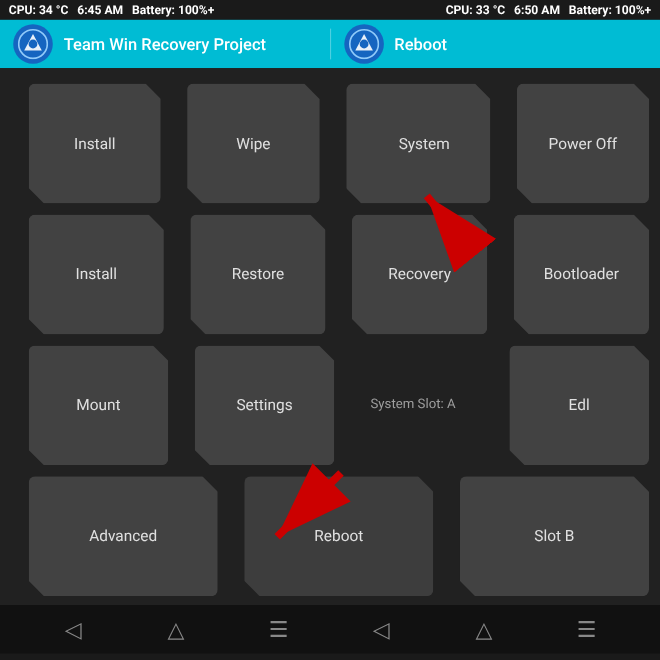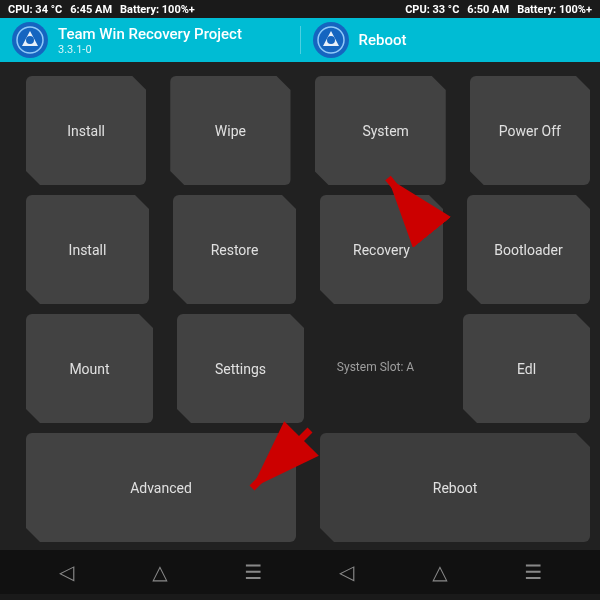--- a/index.html
+++ b/index.html
@@ -173,21 +173,20 @@
   <div class="header-left">
     <div class="header-icon">
       <svg width="28" height="28" viewBox="0 0 28 28">
         <circle cx="14" cy="14" r="13" fill="#1565c0" stroke="#90caf9" stroke-width="1.5"></circle>
         <polygon points="14,5 22,20 6,20" fill="#fff" opacity="0.9"></polygon>
         <circle cx="14" cy="14" r="4" fill="#1565c0"></circle>
       </svg>
     </div>
     <div class="header-text">
       <div class="title">Team Win Recovery Project</div>
-      <div class="subtitle">3.3.1-0</div>
     </div>
   </div>
   <div class="header-divider"></div>
   <div class="header-right">
     <div class="header-icon">
       <svg width="28" height="28" viewBox="0 0 28 28">
         <circle cx="14" cy="14" r="13" fill="#1565c0" stroke="#90caf9" stroke-width="1.5"></circle>
         <polygon points="14,5 22,20 6,20" fill="#fff" opacity="0.9"></polygon>
         <circle cx="14" cy="14" r="4" fill="#1565c0"></circle>
       </svg>
@@ -245,20 +244,23 @@
     </div>
   </div>
 
   <div class="grid-row">
     <div class="btn">
       <span>Advanced</span>
     </div>
     <div class="btn btn-highlight">
       <span>Reboot</span>
     </div>
+    <div class="btn">
+      <span>Slot B</span>
+    </div>
   </div>
 
 </div>
 
 <svg class="arrows-container" xmlns="http://www.w3.org/2000/svg">
 
   <defs>
     <marker id="arrowhead1" markerWidth="10" markerHeight="7" refX="10" refY="3.5" orient="auto">
       <polygon points="0 0, 10 3.5, 0 7" fill="#cc0000"></polygon>
     </marker>

